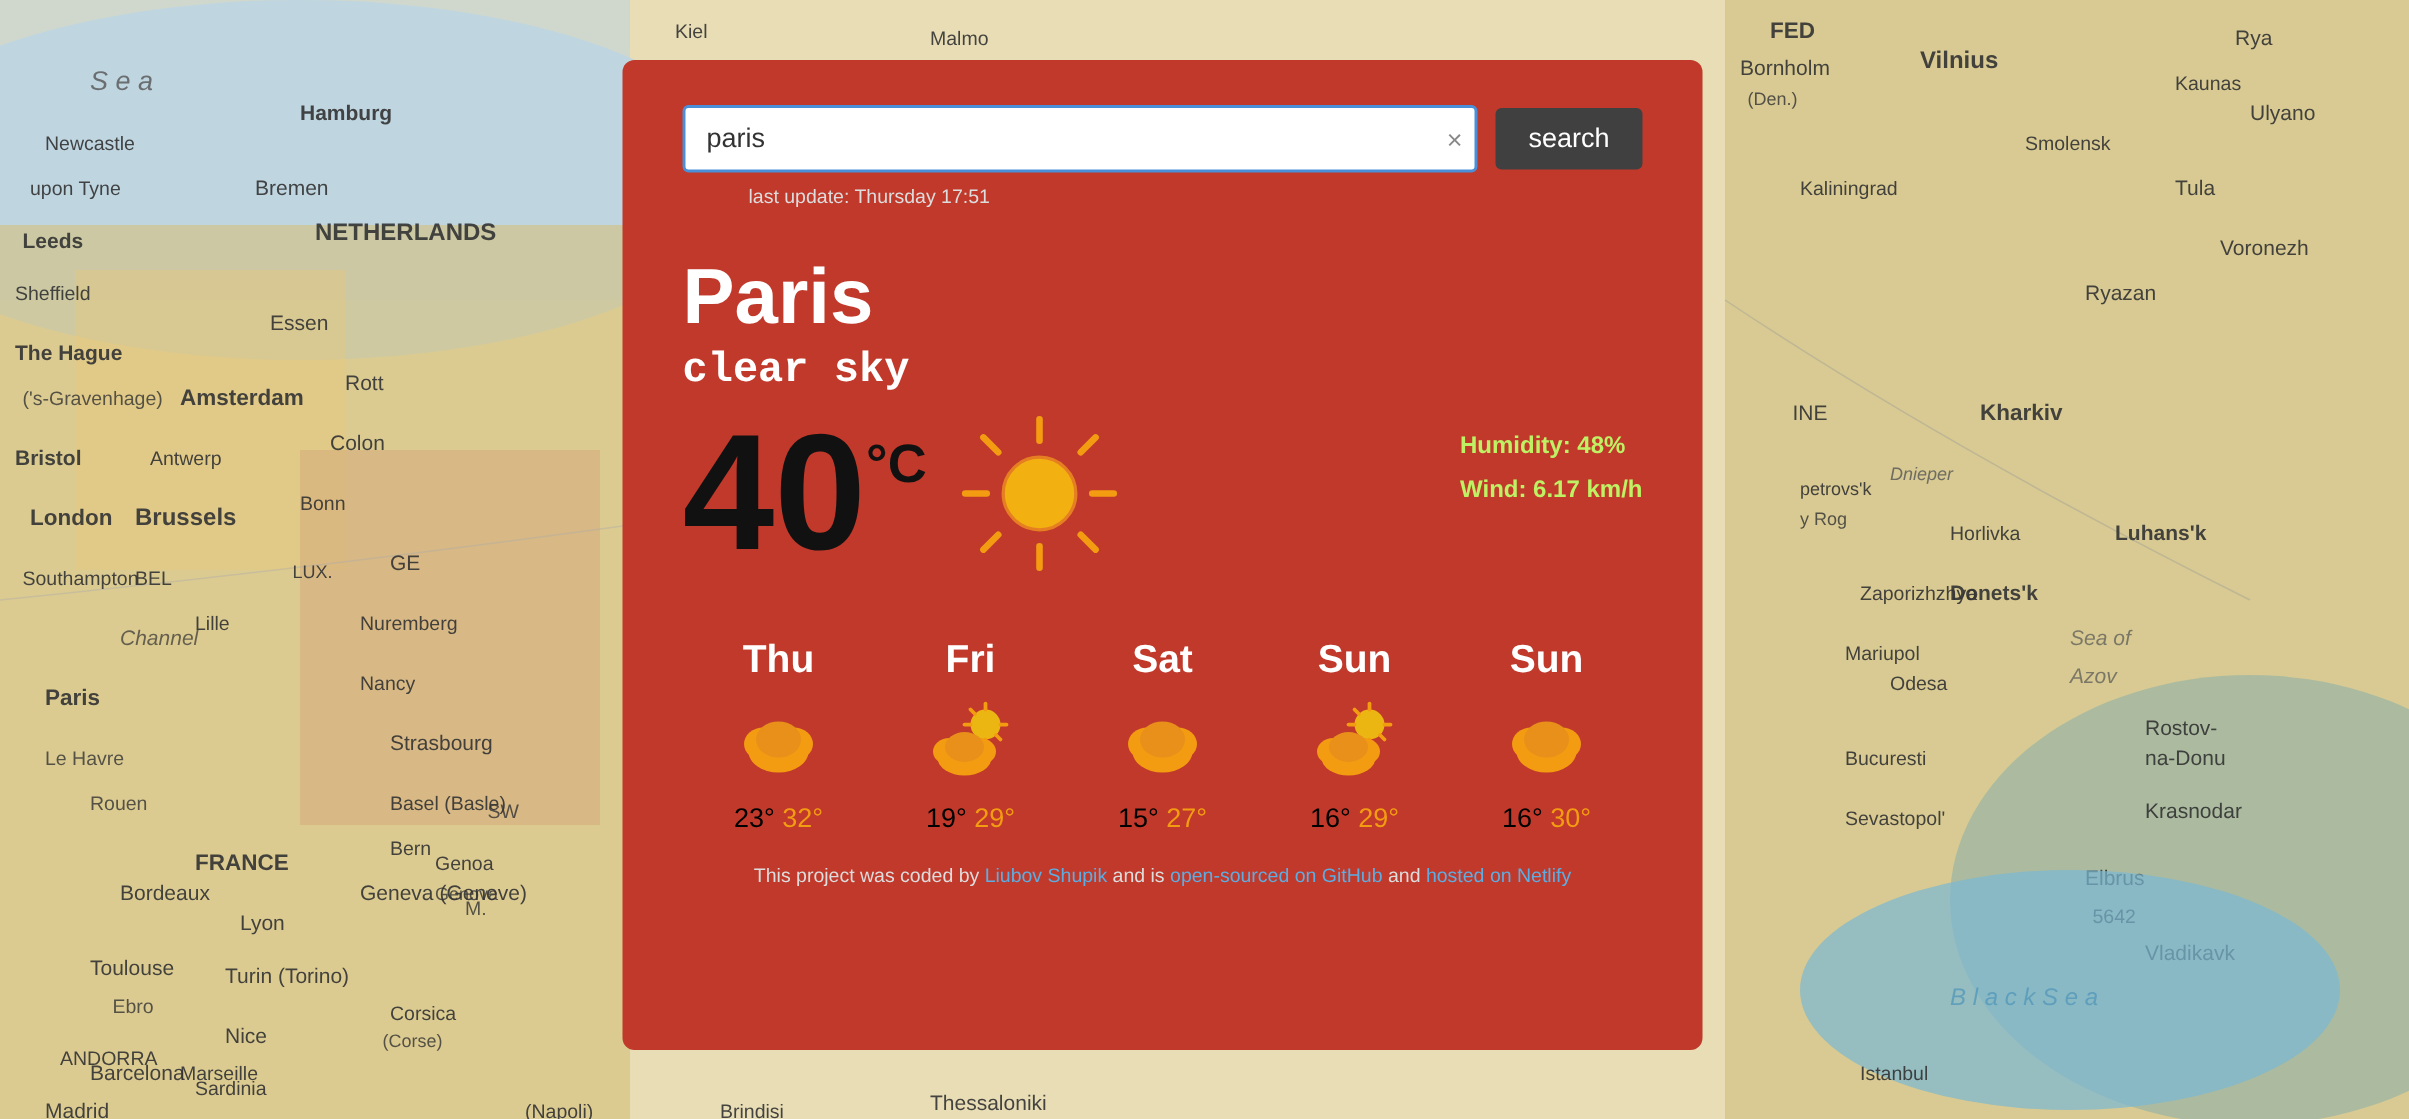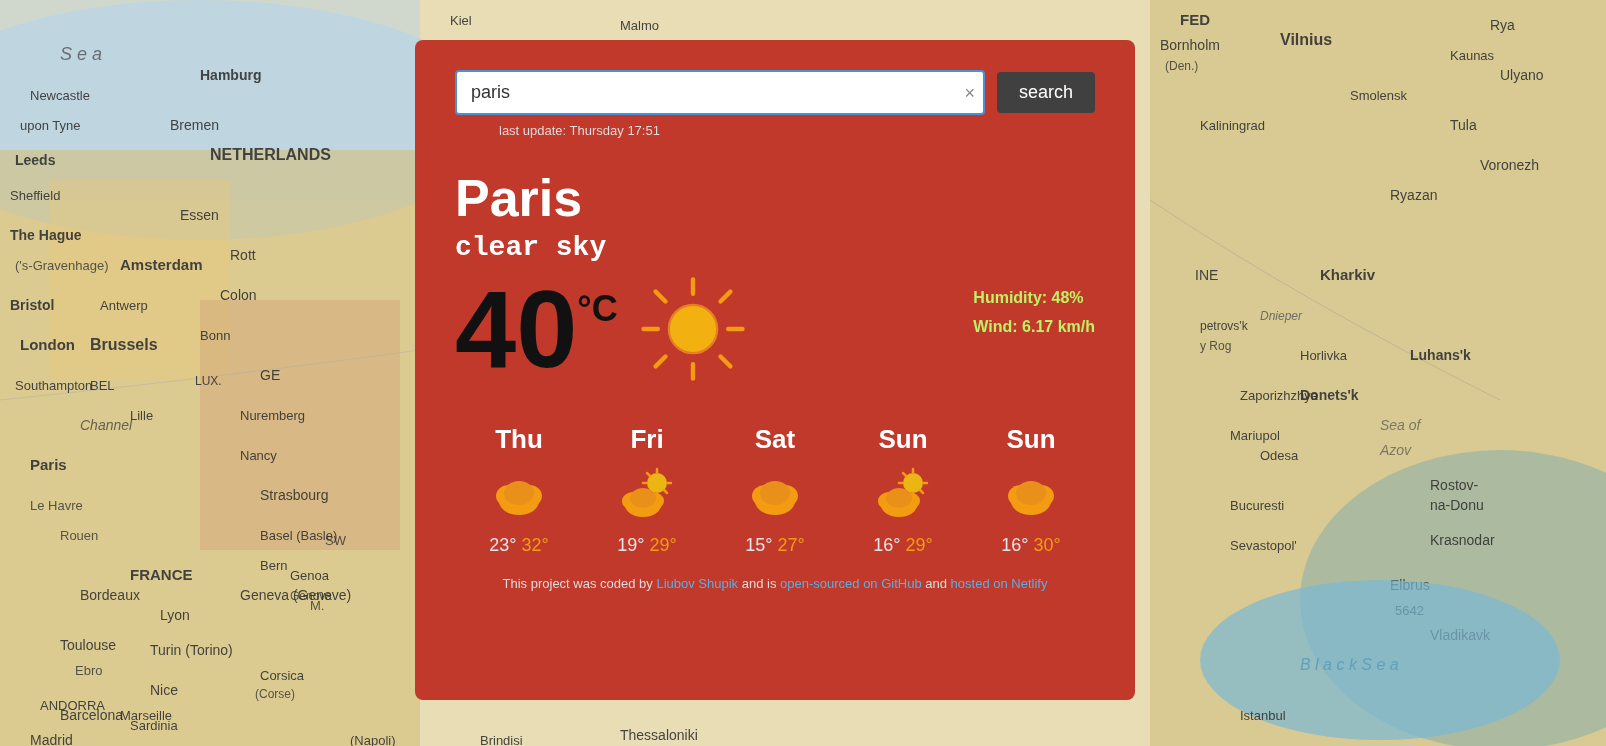--- a/index.html
+++ b/index.html
@@ -177,21 +177,21 @@
     .forecast-icon {
       width: 64px;
       height: 64px;
     }
 
     .forecast-temps {
       font-size: 18px;
     }
 
     .temp-min {
-      color: #e5e5e5;
+      color: #000000;
     }
 
     .temp-max {
       color: #f39c12;
       font-weight: normal;
     }
 
     
     .footer {
       margin-top: 20px;

